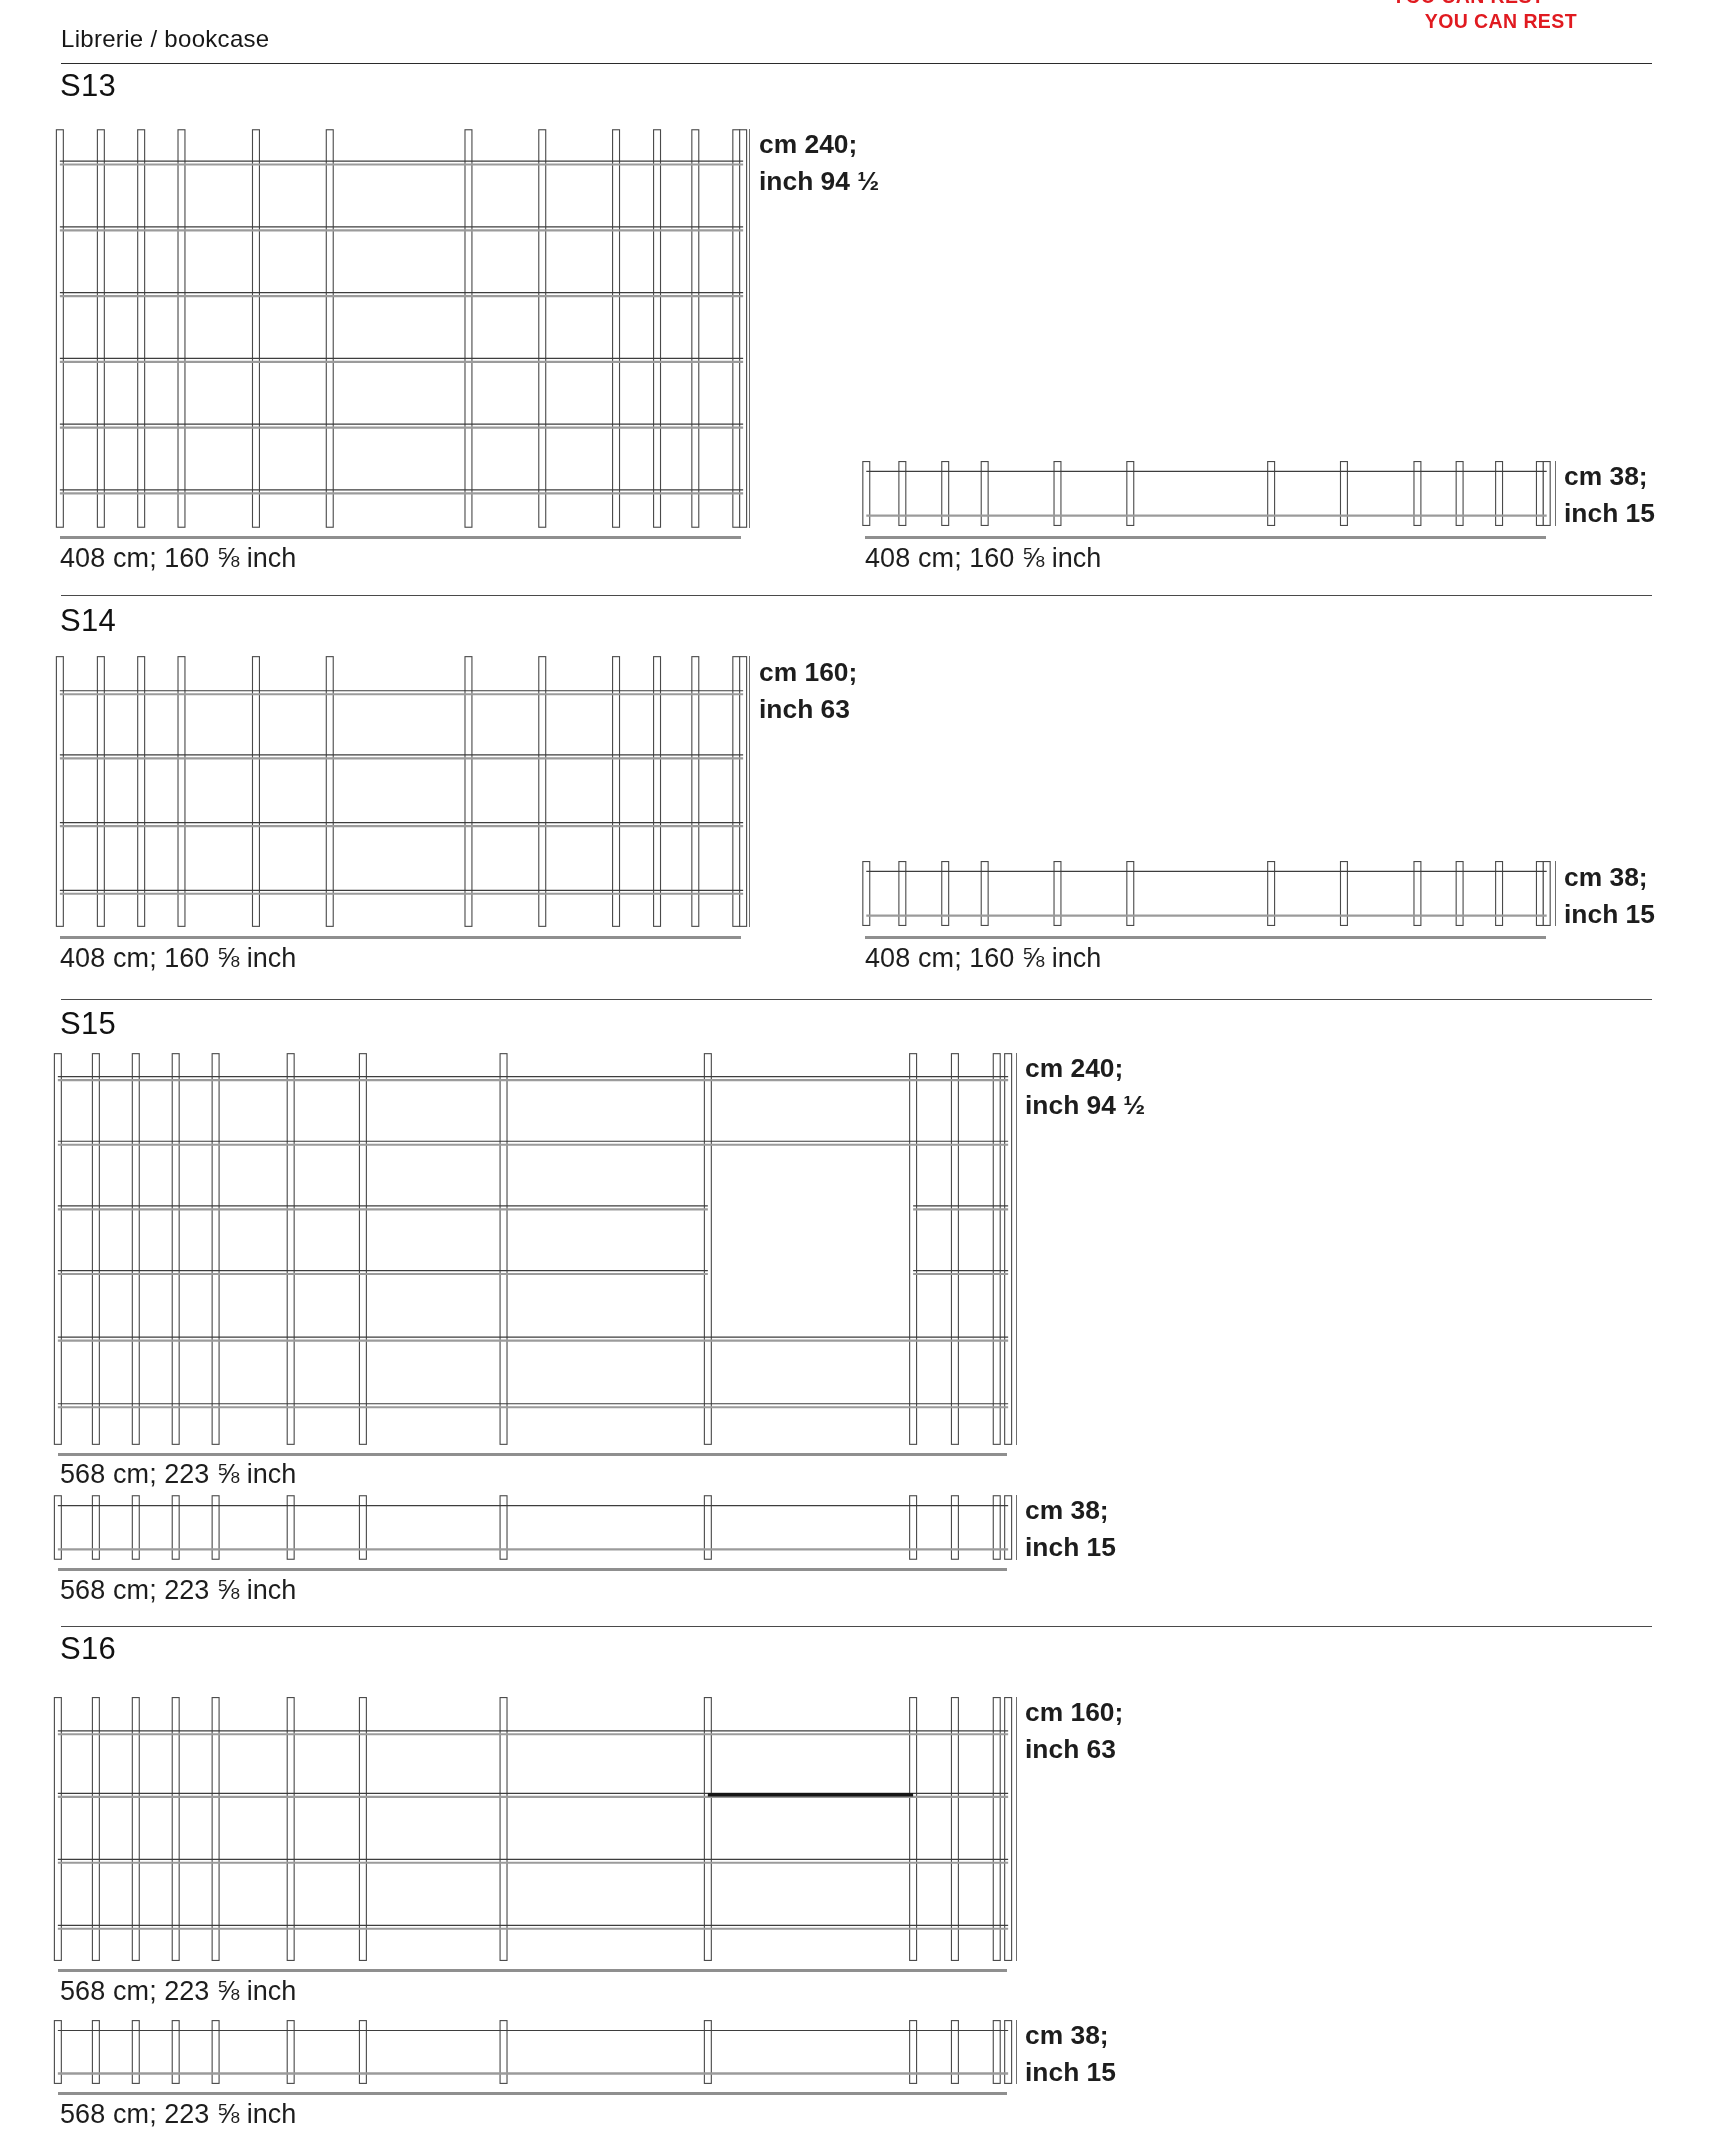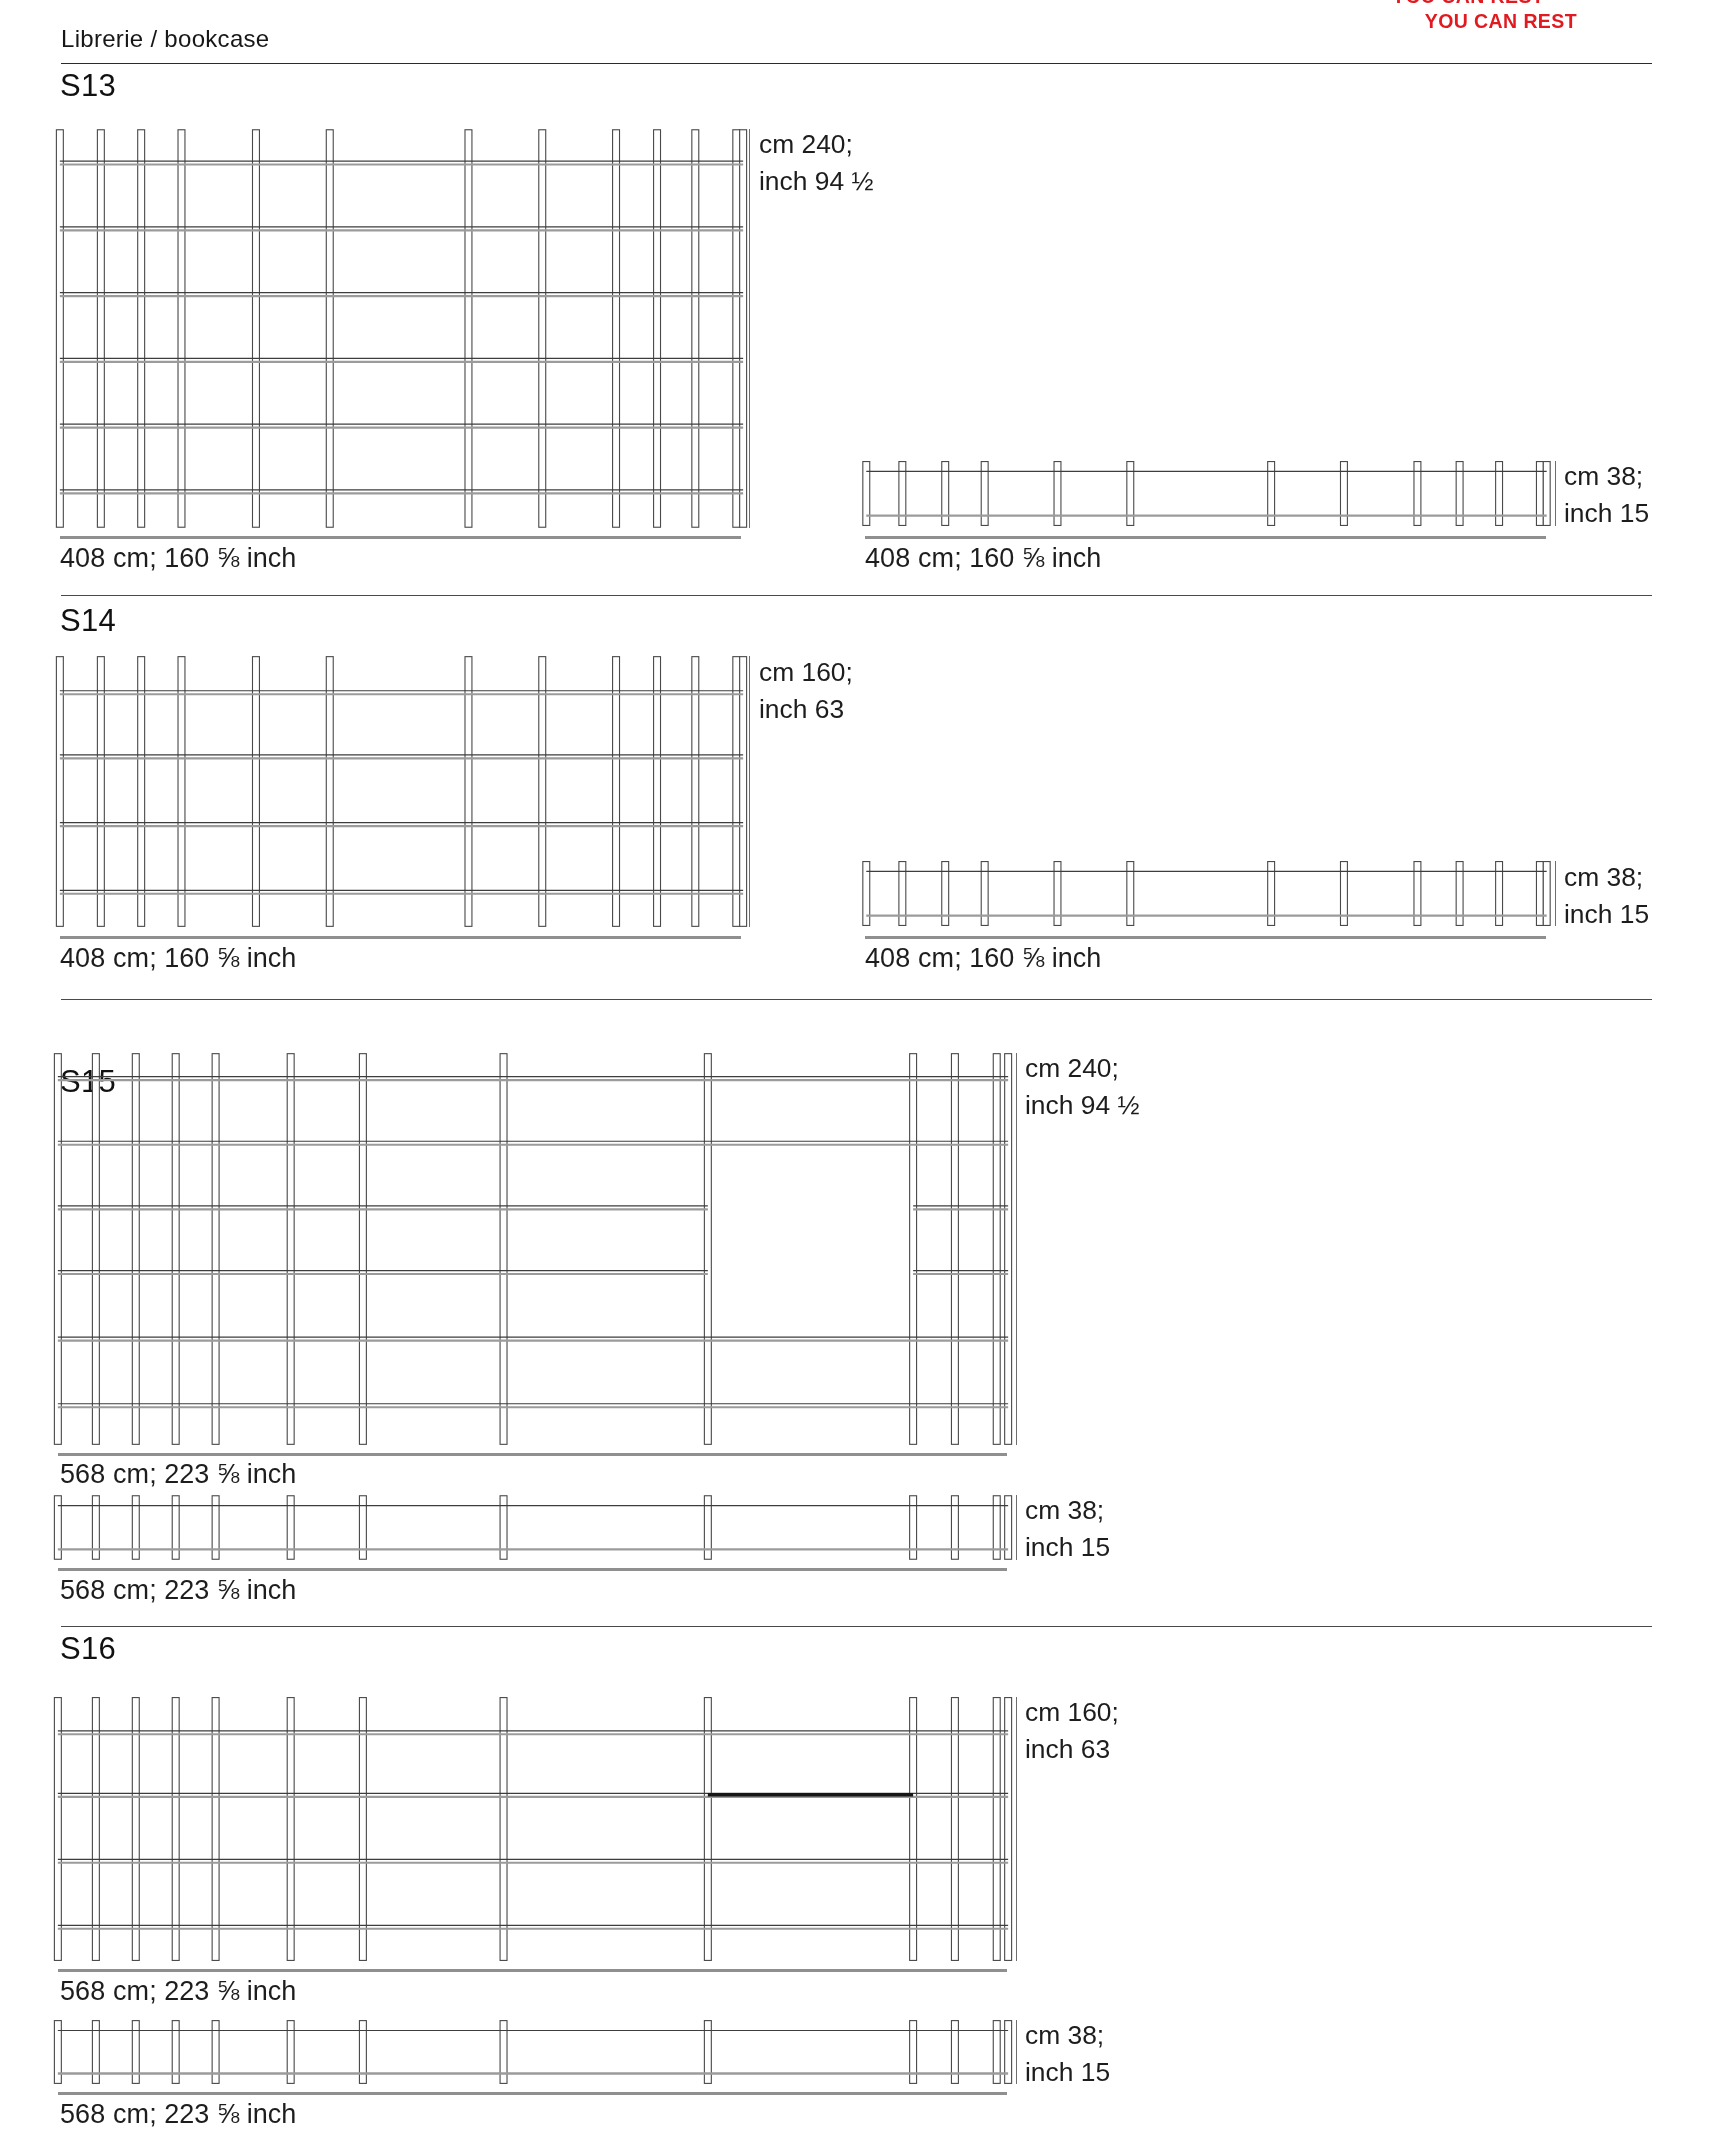--- a/index.html
+++ b/index.html
@@ -31,33 +31,33 @@
     font-size:19.5px;font-weight:700;letter-spacing:0.4px;color:#e01a20;white-space:nowrap;
   }
 
   
   .section-label{
     position:absolute;left:60px;
     font-size:31px;font-weight:400;color:#111;letter-spacing:0.3px;
   }
   #s13-label{top:68px}
   #s14-label{top:603px}
-  #s15-label{top:1064px}
+  #s15-label{top:1006px}
   #s16-label{top:1631px}
 
   
   .drawing{position:absolute;}
   .drawing svg{display:block;overflow:visible;}
 
   
   .vline{position:absolute;width:1.4px;background:#6e6e6e;}
 
   
   .dim-v{
-    position:absolute;font-size:26.4px;line-height:37px;font-weight:400;color:#1d1d1d;
+    position:absolute;font-size:26.4px;line-height:37px;font-weight:700;color:#1d1d1d;
     white-space:nowrap;
   }
 
   
   .baseline{position:absolute;height:2.8px;background:#8f8f8f;}
 
   
   .dim-h{position:absolute;font-size:27px;font-weight:400;color:#1d1d1d;white-space:nowrap;}
   .dim-h .strong{font-weight:400;letter-spacing:0.1px;}
   .dim-h .light{font-weight:400;}

